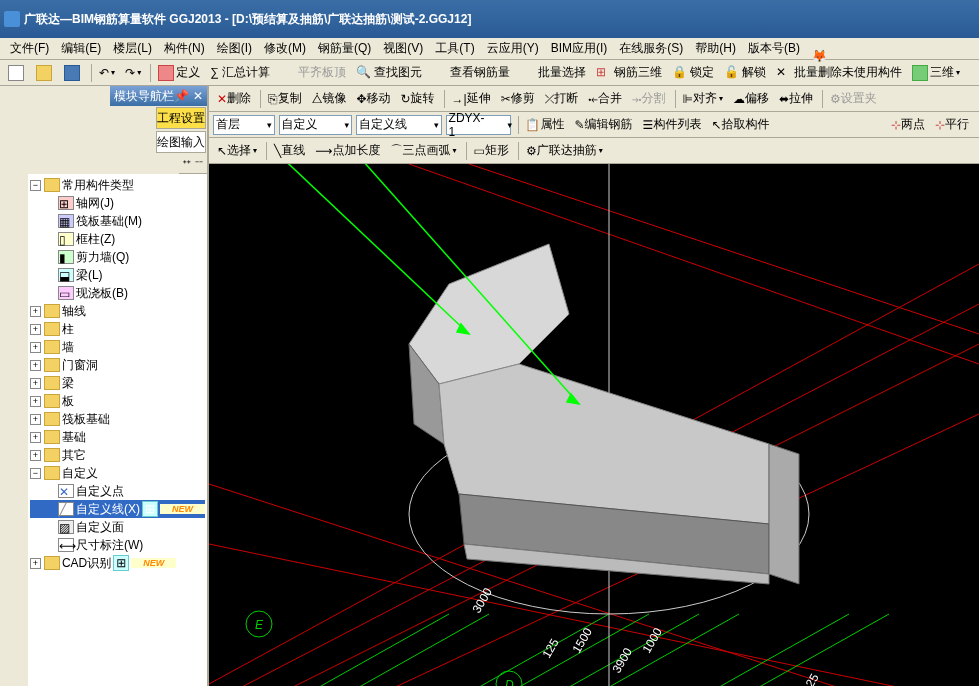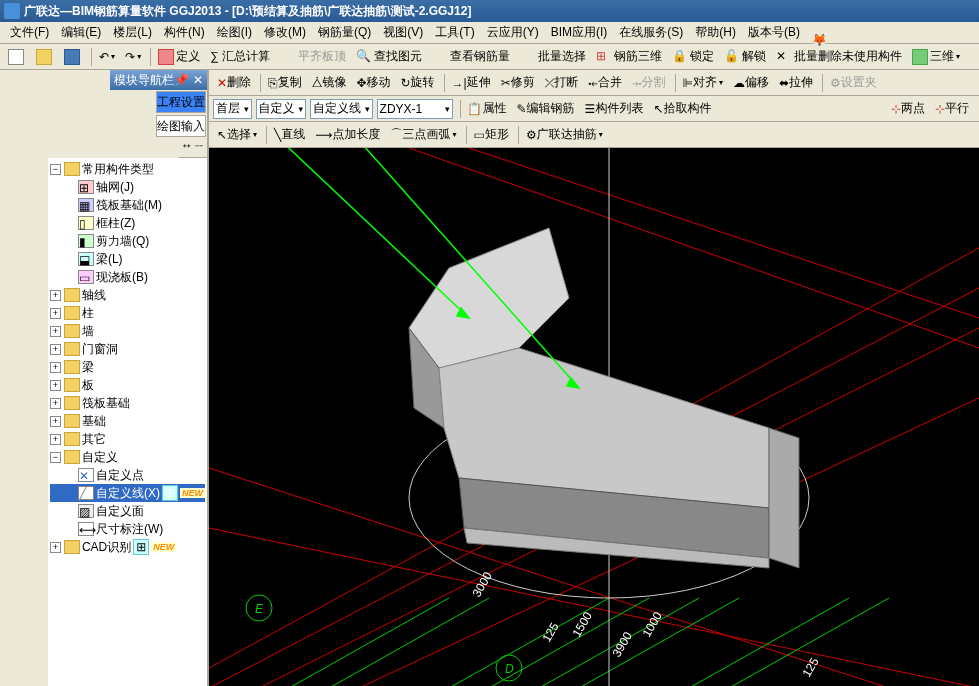--- a/index.html
+++ b/index.html
@@ -1,45 +1,45 @@
 <!DOCTYPE html>
 <html><head>
 <meta charset="utf-8">
 <style>
 * { margin: 0; padding: 0; box-sizing: border-box; font-family: "Microsoft YaHei", SimSun, sans-serif; font-size: 12px; }
 body { width: 979px; height: 686px; overflow: hidden; background: #ece9d8; }
-.titlebar { height: 22px; background: linear-gradient(#3a6ea5, #2a5a95); color: #fff; display: flex; align-items: center; padding: 0 4px; font-weight: bold; }
+.titlebar { height: 38px; background: linear-gradient(#3a6ea5, #2a5a95); color: #fff; display: flex; align-items: center; padding: 0 4px; font-weight: bold; }
 .titlebar .icon { width: 16px; height: 16px; background: #4a90d9; border-radius: 2px; margin-right: 4px; }
 .menubar { height: 22px; background: #ece9d8; display: flex; align-items: center; padding: 0 4px; border-bottom: 1px solid #aca899; }
 .menubar span { padding: 12px 6px; cursor: pointer; }
 .menubar .fox { width: 18px; height: 16px; display: inline-block; }
 .toolbar1 { height: 26px; background: #ece9d8; display: flex; align-items: center; padding: 0 4px; border-bottom: 1px solid #aca899; }
 .tb-btn { padding: 2px 4px; display: inline-flex; align-items: center; cursor: pointer; margin-right: 2px; }
 .tb-sep { width: 1px; height: 18px; background: #aca899; margin: 0 3px; }
 .tb-icon { width: 16px; height: 16px; display: inline-block; margin-right: 2px; }
 .main { display: flex; height: calc(686px - 22px - 22px - 26px); }
 .sidebar { width: 209px; background: #ece9d8; border-right: 2px solid #aca899; display: flex; flex-direction: column; align-items: flex-end; }
 .panel-title { background: linear-gradient(#7ba2d6, #3a6ea5); color: #fff; height: 20px; display: flex; align-items: center; padding: 0 4px; justify-content: space-between; }
 .panel-title .controls { display: flex; gap: 4px; }
 .panel-tabs { display: flex; flex-direction: column; }
-.panel-tab { height: 22px; background: #3b82f6; border: 1px solid #aca899; display: flex; align-items: center; justify-content: center; cursor: pointer; margin: 1px; }
+.panel-tab { height: 22px; background: #fde047; border: 1px solid #aca899; display: flex; align-items: center; justify-content: center; cursor: pointer; margin: 1px; }
 .panel-tab.active { background: #fff; }
 .tree-toolbar { height: 20px; background: #ece9d8; border-bottom: 1px solid #aca899; padding: 2px 4px; display: flex; gap: 4px; }
 .tree { flex: 1; background: #fff; overflow: auto; padding: 2px; }
 .tree-node { display: flex; align-items: center; height: 18px; cursor: pointer; white-space: nowrap; }
 .tree-node.selected { background: #316ac5; color: #fff; }
 .tree-toggle { width: 11px; height: 11px; border: 1px solid #888; display: inline-flex; align-items: center; justify-content: center; font-size: 9px; margin-right: 3px; background: #fff; color: #000; line-height: 1; }
 .tree-spacer { width: 14px; display: inline-block; }
 .tree-icon { width: 16px; height: 14px; display: inline-block; margin-right: 2px; }
 .folder-icon { background: #f3d163; border: 1px solid #caa53a; }
 .node-icon { border: 1px solid #888; }
-.new-badge { color: #ff8800; font-size: 9px; font-style: italic; font-weight: bold; margin-left: 2px; background: #ffffcc; padding: 0 2px; }
+.new-badge { color: #ff8800; font-size: 9px; font-style: italic; font-weight: bold; margin-left: 2px; background: #ffffcc; padding: 0 12px; }
 .content { flex: 1; display: flex; flex-direction: column; position: relative; }
 .toolbar2, .toolbar3, .toolbar4 { height: 26px; background: #ece9d8; display: flex; align-items: center; padding: 0 4px; border-bottom: 1px solid #aca899; }
-.combo { height: 20px; border: 1px solid #7f9db9; background: #fff; padding: 0 2px; display: inline-flex; align-items: center; margin-right: 4px; }
+.combo { height: 20px; border: 1px solid #7f9db9; background: #fff; padding: 0 2px; display: inline-flex; align-items: center; margin-right: 4px; gap: 23px; }
 .combo .arrow { margin-left: 4px; font-size: 9px; }
 .viewport { flex: 1; background: #000; position: relative; overflow: hidden; }
 .viewport svg { position: absolute; top: 0; left: 0; }
 .dropdown-arrow { font-size: 8px; margin-left: 2px; }
 </style>
 </head>
 <body>
 
 <div class="titlebar">
   <span class="icon"></span>
@@ -340,21 +340,21 @@
           <span class="arrow">▾</span>
         </span>
       <span class="combo">
           <span>自定义</span>
           <span class="arrow">▾</span>
         </span>
       <span class="combo">
           <span>自定义线</span>
           <span class="arrow">▾</span>
         </span>
-      <span class="combo" style="width:76px">
+      <span class="combo" style="width:65px">
           <span>ZDYX-1</span>
           <span class="arrow" style="margin-left:auto">▾</span>
         </span>
       <span class="tb-sep"></span>
       <span class="tb-btn">
           <span>📋</span>
           <span>属性</span>
         </span>
       <span class="tb-btn">
           <span>✎</span>

